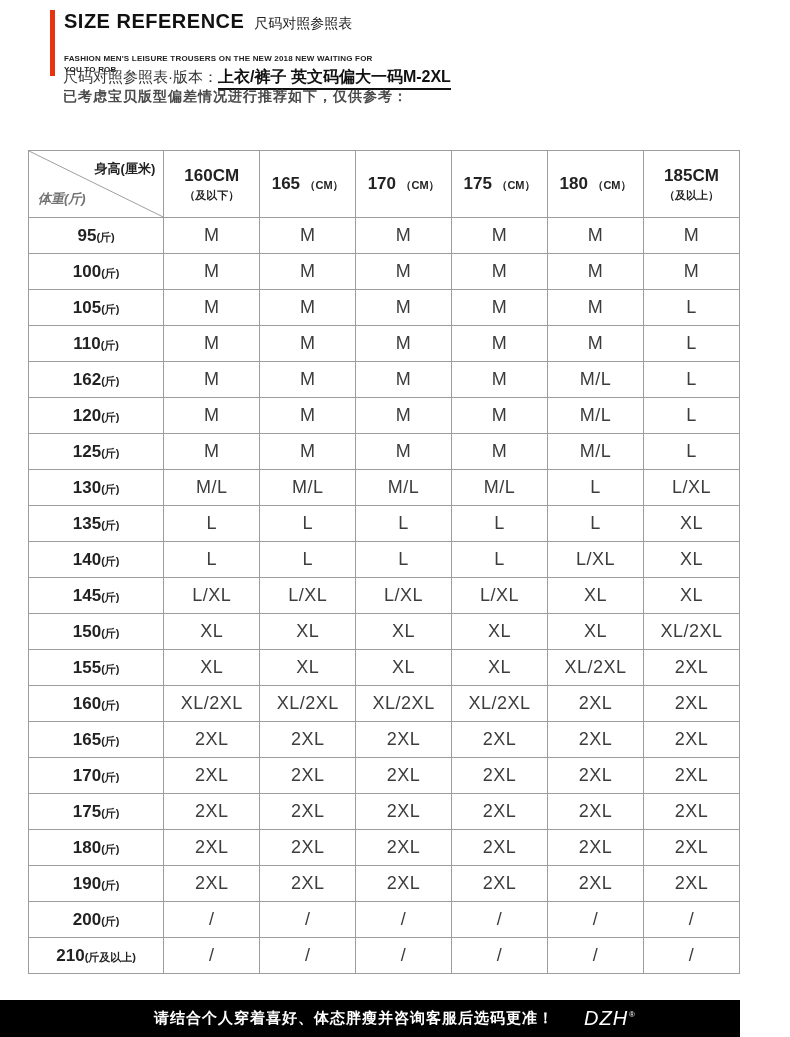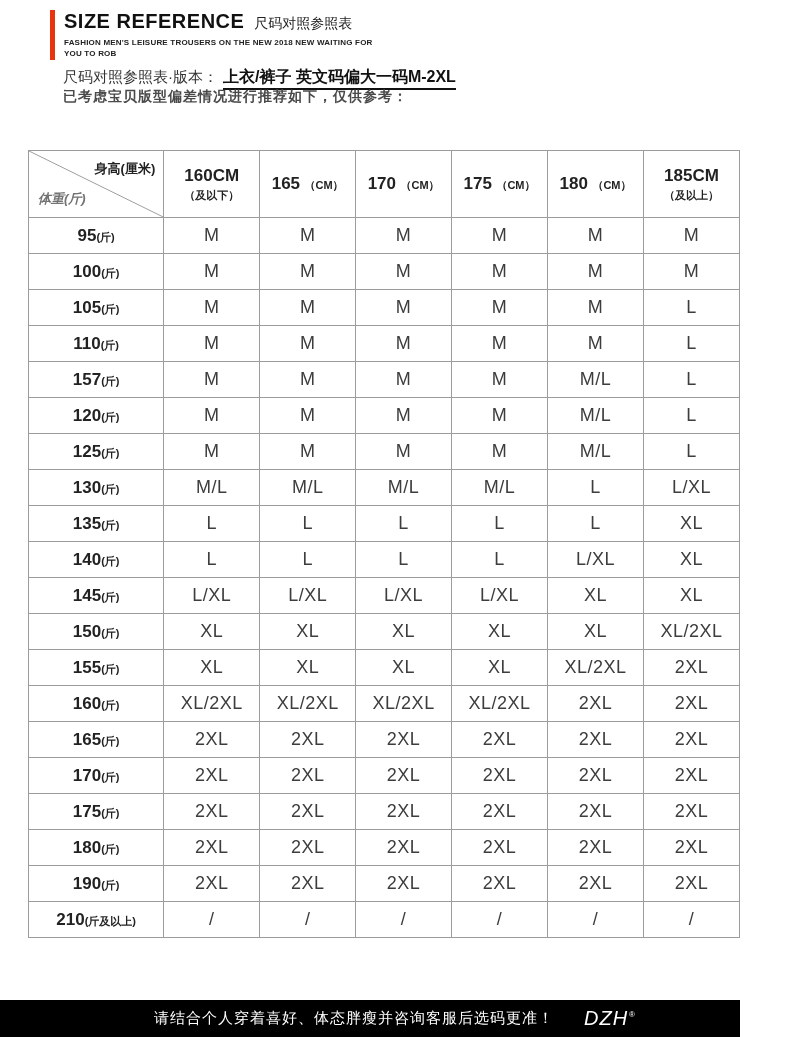--- a/index.html
+++ b/index.html
@@ -5,25 +5,25 @@
   html,body{margin:0;padding:0;}
   body{width:790px;height:1037px;background:#ffffff;font-family:"Liberation Sans","DejaVu Sans",sans-serif;color:#333;}
   .page{position:relative;width:740px;height:1037px;background:#fff;overflow:hidden;}
 
   
   .brand{position:absolute;left:50px;top:10px;display:flex;align-items:stretch;}
   .red-bar{width:5px;background:#e8330f;margin-right:9px;}
   .title-line{display:flex;align-items:baseline;gap:10px;white-space:nowrap;}
   .title-en{font-size:20px;font-weight:bold;color:#111;letter-spacing:0.5px;}
   .title-cn{font-size:14px;color:#222;text-align:center;}
-  .subtitle{font-size:8px;font-weight:bold;color:#222;line-height:1.35;margin-top:5px;letter-spacing:0.2px;}
+  .subtitle{font-size:8px;font-weight:bold;color:#222;line-height:1.35;margin-top:21px;letter-spacing:0.2px;}
 
   
   .version-line{position:absolute;left:63px;top:67px;font-size:15px;color:#333;white-space:nowrap;}
-  .version-highlight{font-size:16px;font-weight:bold;color:#111;border-bottom:2px solid #111;padding-bottom:3px;margin-left:5px;}
+  .version-highlight{font-size:16px;font-weight:bold;color:#111;border-bottom:2px solid #111;padding-bottom:3px;}
   .note-line{position:absolute;left:63px;top:88px;font-size:14px;font-weight:bold;color:#4a4a4a;letter-spacing:1px;}
 
   
   .size-table{position:absolute;left:28px;top:150px;border-collapse:collapse;table-layout:fixed;}
   .size-table th,.size-table td{border:1px solid #9c9c9c;background:#fff;text-align:center;vertical-align:middle;padding:0;}
   .size-table thead th{height:66px;}
   .size-table tbody tr{height:36px;}
   .size-table td{font-size:18px;color:#3d3d3d;letter-spacing:0.5px;}
 
   .corner{position:relative;}
@@ -33,21 +33,21 @@
 
   .col-main{font-size:17px;font-weight:bold;color:#222;margin-top:17px;}
   .col-sub{font-size:11px;font-weight:bold;color:#222;}
   .col-stack .col-sub{display:block;margin-top:2px;}
 
   .row-head .w-num{font-size:17px;font-weight:bold;color:#222;}
   .row-head .w-unit{font-size:11px;font-weight:bold;color:#222;}
 
   
   .footer{position:absolute;left:0;bottom:0;width:790px;height:37px;background:#000;display:flex;align-items:center;justify-content:center;gap:30px;}
-  .footer-note{color:#fff;font-size:15px;font-weight:normal;letter-spacing:1px;}
+  .footer-note{color:#fff;font-size:15px;font-weight:bold;letter-spacing:1px;}
   .footer-logo{color:#fff;font-size:20px;font-weight:normal;letter-spacing:1px;font-style:italic;}
   .footer-logo sup{font-size:8px;font-style:normal;margin-left:1px;}
 </style>
 </head>
 <body>
 
 <div class="page">
 
   <div class="brand">
     <div class="red-bar"></div>
@@ -126,21 +126,21 @@
         <tr>
           <th class="row-head"><span class="w-num">110</span><span class="w-unit">(斤)</span></th>
           <td>M</td>
           <td>M</td>
           <td>M</td>
           <td>M</td>
           <td>M</td>
           <td>L</td>
         </tr>
         <tr>
-          <th class="row-head"><span class="w-num">157</span><span class="w-unit">(斤)</span></th>
+          <th class="row-head"><span class="w-num">162</span><span class="w-unit">(斤)</span></th>
           <td>M</td>
           <td>M</td>
           <td>M</td>
           <td>M</td>
           <td>M/L</td>
           <td>L</td>
         </tr>
         <tr>
           <th class="row-head"><span class="w-num">120</span><span class="w-unit">(斤)</span></th>
           <td>M</td>
@@ -259,20 +259,29 @@
           <td>2XL</td>
         </tr>
         <tr>
           <th class="row-head"><span class="w-num">190</span><span class="w-unit">(斤)</span></th>
           <td>2XL</td>
           <td>2XL</td>
           <td>2XL</td>
           <td>2XL</td>
           <td>2XL</td>
           <td>2XL</td>
+        </tr>
+        <tr>
+          <th class="row-head"><span class="w-num">200</span><span class="w-unit">(斤)</span></th>
+          <td>/</td>
+          <td>/</td>
+          <td>/</td>
+          <td>/</td>
+          <td>/</td>
+          <td>/</td>
         </tr>
         <tr>
           <th class="row-head"><span class="w-num">210</span><span class="w-unit">(斤及以上)</span></th>
           <td>/</td>
           <td>/</td>
           <td>/</td>
           <td>/</td>
           <td>/</td>
           <td>/</td>
         </tr>

